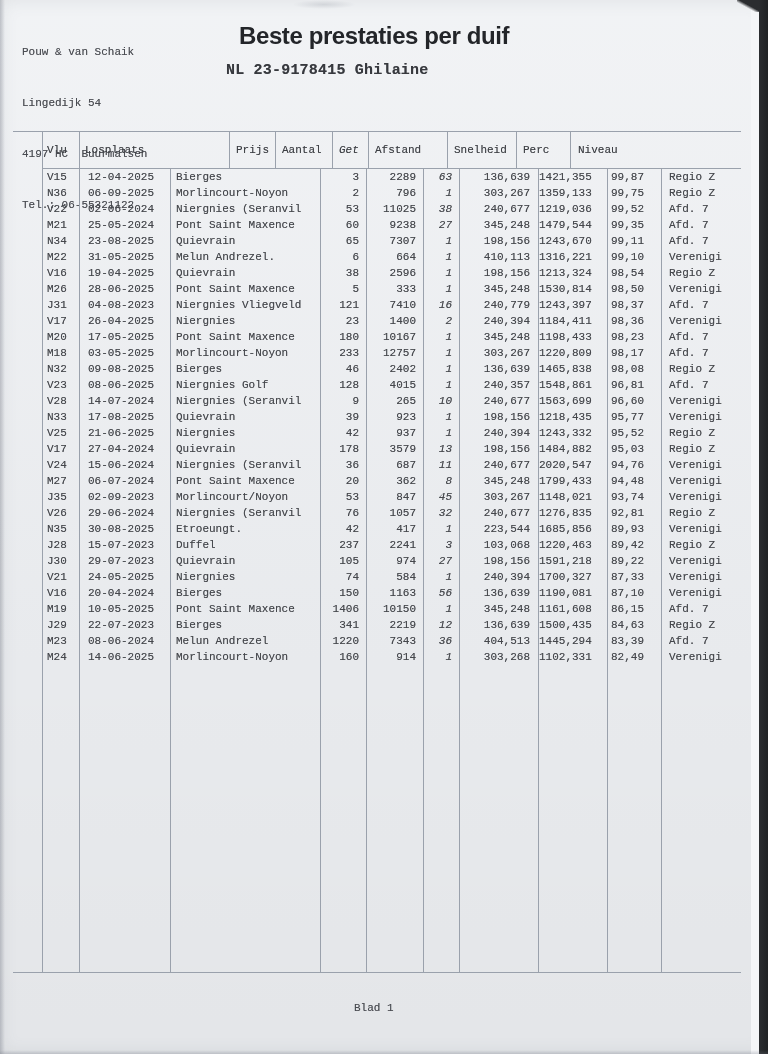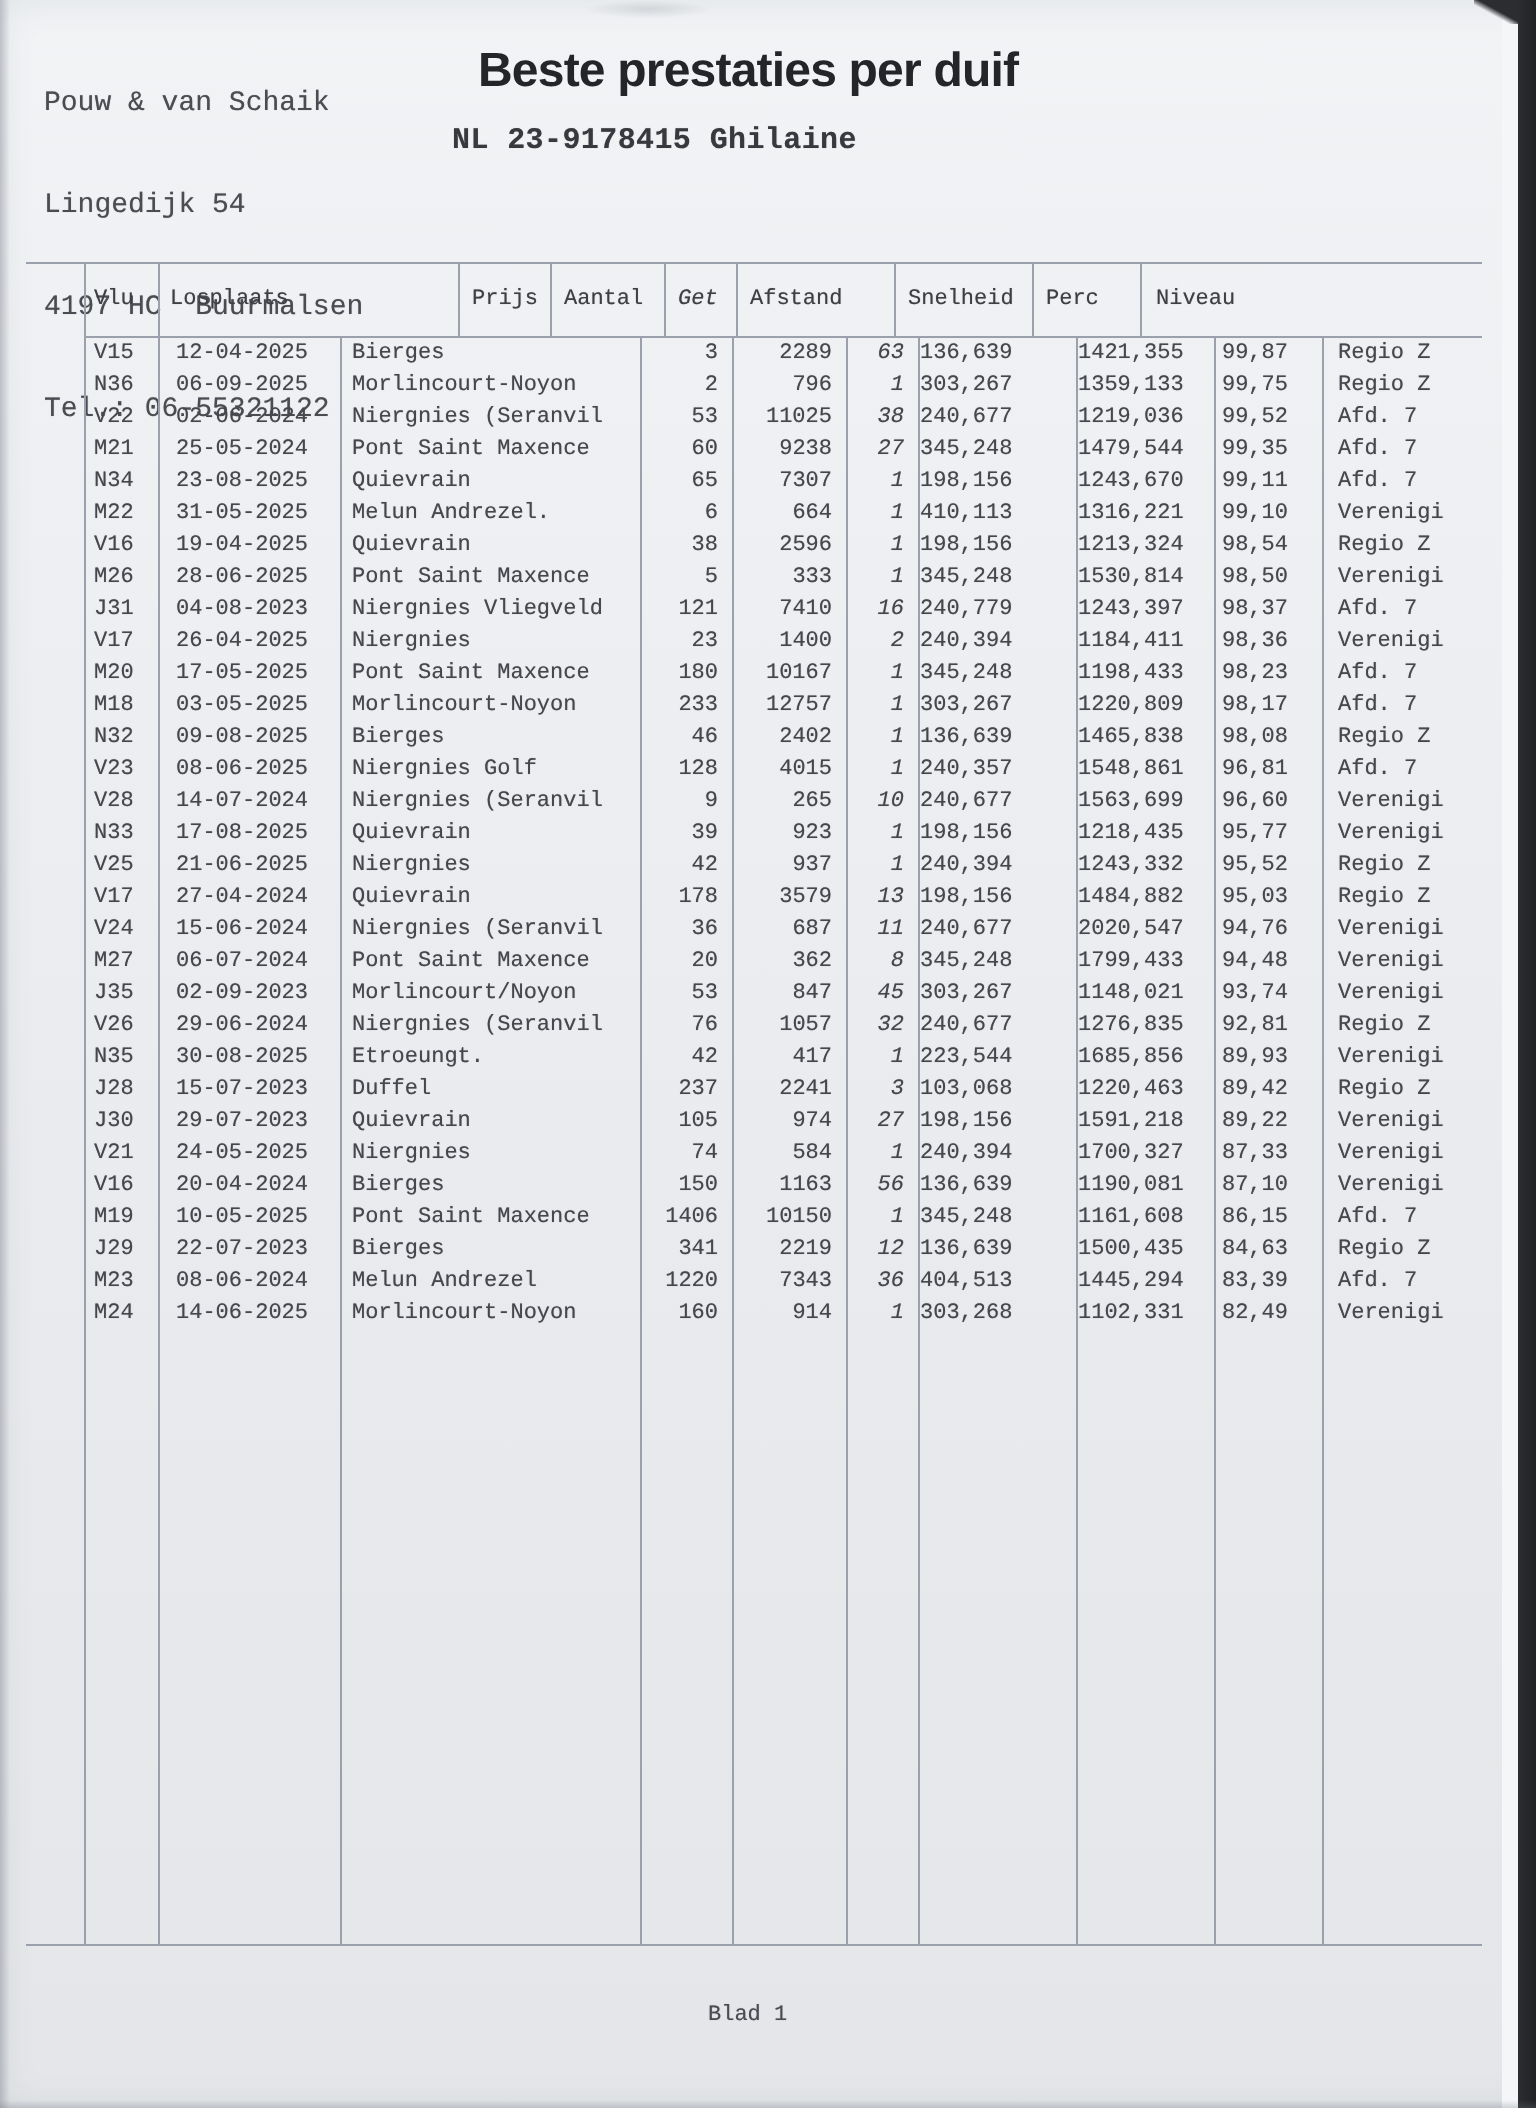--- a/index.html
+++ b/index.html
@@ -17,21 +17,21 @@
     background-image:linear-gradient(180deg, rgba(255,255,255,0.25), rgba(0,0,0,0.02) 60%, rgba(0,0,0,0.04));
     font-family:"Liberation Mono","DejaVu Sans Mono",monospace;
     color:var(--ink);
     overflow:hidden;
     box-shadow:inset 0 0 18px rgba(90,95,110,0.12);
   }
   .page *{box-sizing:border-box;}
   .txt{ text-shadow:0 0 0.4px rgba(70,72,78,0.55); }
 
   
-  .sender{position:absolute;left:22px;top:10px;font-size:14px;line-height:17px;white-space:pre;color:#4a4c52;}
+  .sender{position:absolute;left:22px;top:10px;font-size:11px;line-height:17px;white-space:pre;color:#4a4c52;}
   .title{position:absolute;left:239px;top:22px;margin:0;
     font-family:"Liberation Sans","DejaVu Sans",sans-serif;
     font-weight:bold;font-size:24px;letter-spacing:-0.4px;color:#232529;}
   .subtitle{position:absolute;left:226px;top:62px;font-size:15px;font-weight:bold;letter-spacing:0.2px;color:var(--ink-dark);}
 
   
   .tbl{
     position:absolute;left:13px;top:131px;width:728px;height:842px;
     border-top:1px solid var(--line);
     border-bottom:1px solid var(--line);
@@ -45,21 +45,21 @@
   .filler{flex:1 1 auto;}
   .filler .td{height:auto;}
 
   
   .c0{width:37px;padding-left:4px;}
   .c1{width:91px;padding-left:8px;}
   .c2{width:150px;padding-left:5px;}
   .c3{width:46px;text-align:right;padding-right:7px;}
   .c4{width:57px;text-align:right;padding-right:7px;}
   .c5{width:36px;text-align:right;padding-right:7px;font-style:italic;}
-  .c6{width:79px;padding-right:8px;}
+  .c6{width:79px;text-align:right;padding-right:8px;}
   .c7{width:69px;text-align:left;padding-right:6px;}
   .c8{width:54px;text-align:right;padding-right:17px;}
   .c9{flex:1;padding-left:7px;text-align:left;}
   .thead .th{text-align:left;}
   .thead .c3,.thead .c4,.thead .c5,.thead .c6,.thead .c7,.thead .c8{padding-right:0;padding-left:6px;justify-content:flex-start;}
 
   
   .footer{position:absolute;left:354px;top:1002px;font-size:11px;color:#4a4c52;}
 
   

